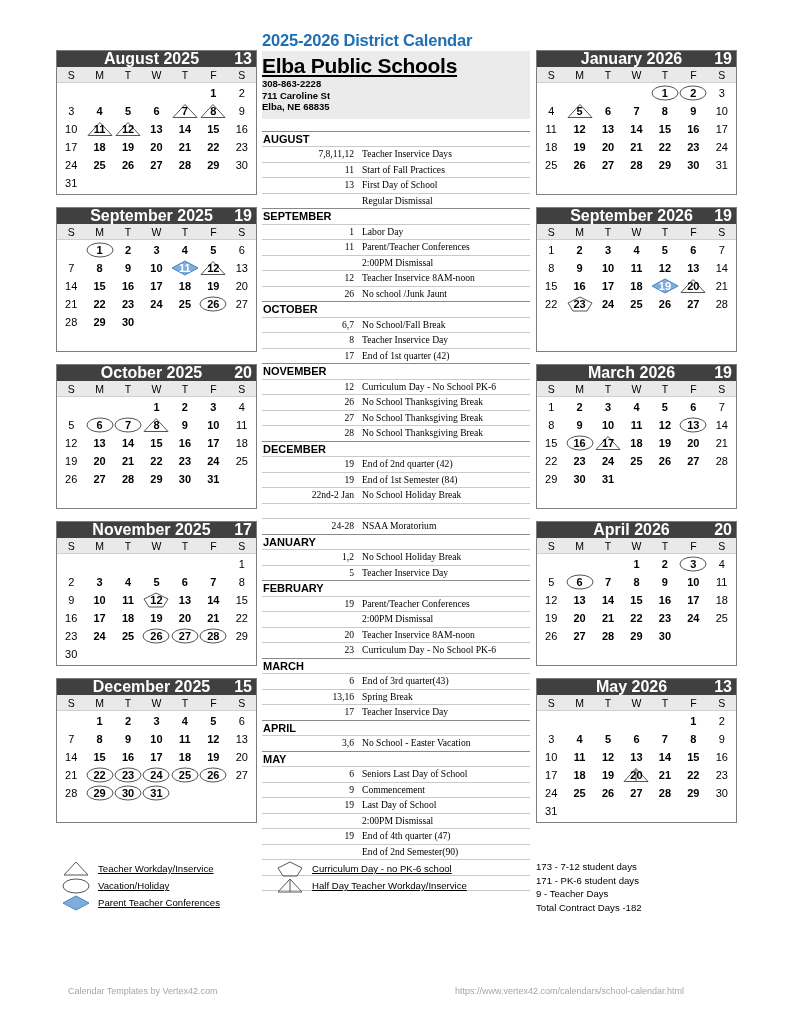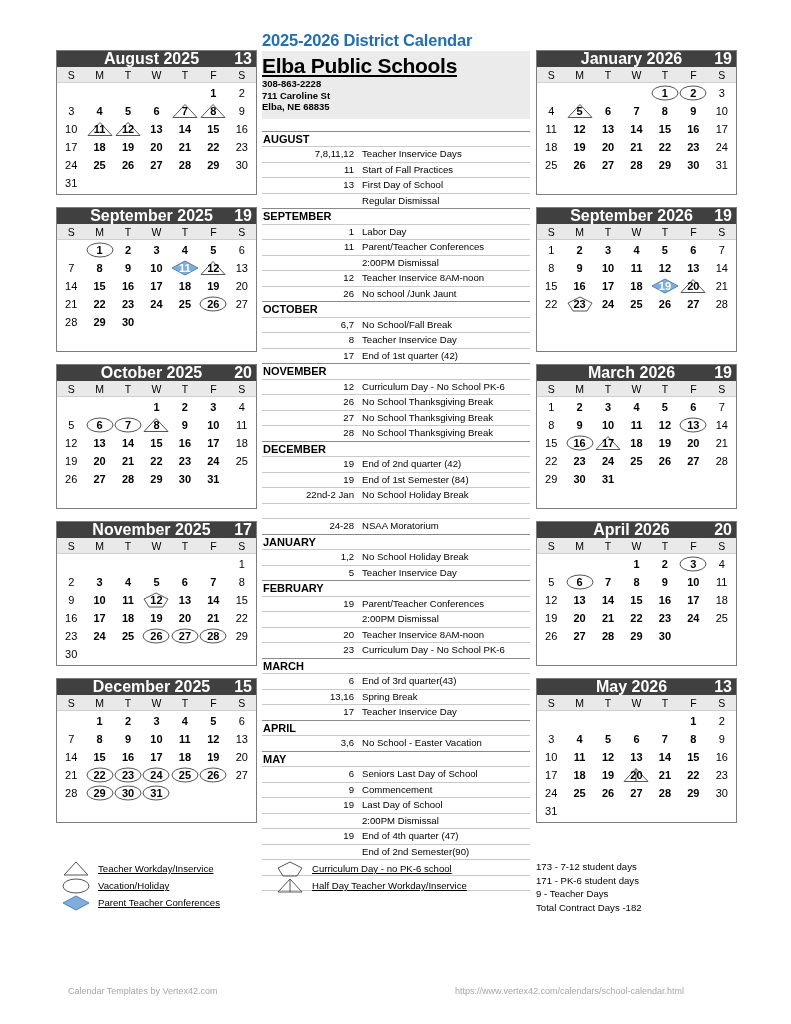--- a/index.html
+++ b/index.html
@@ -69,20 +69,21 @@
   .cell.diamond .n{color:#fff;}
 
   
   .events{margin-top:12px;}
   .ev-row{
     display:flex;
     border-top:1px solid #c9c9c9;
     font-size:9.6px;
     line-height:14.5px;
     min-height:14.5px;
+    font-family:Liberation Serif, serif;
   }
   .ev-month{
     border-top:1px solid #8a8a8a;
     font-size:11px;font-weight:bold;
     line-height:14.5px;
     padding-left:1px;
   }
   .ev-date{width:92px;text-align:right;padding-right:8px;}
   .ev-desc{flex:1;text-align:left;padding-right:2px;}
   .ev-blank{height:14.5px;border-top:1px solid #c9c9c9;}

